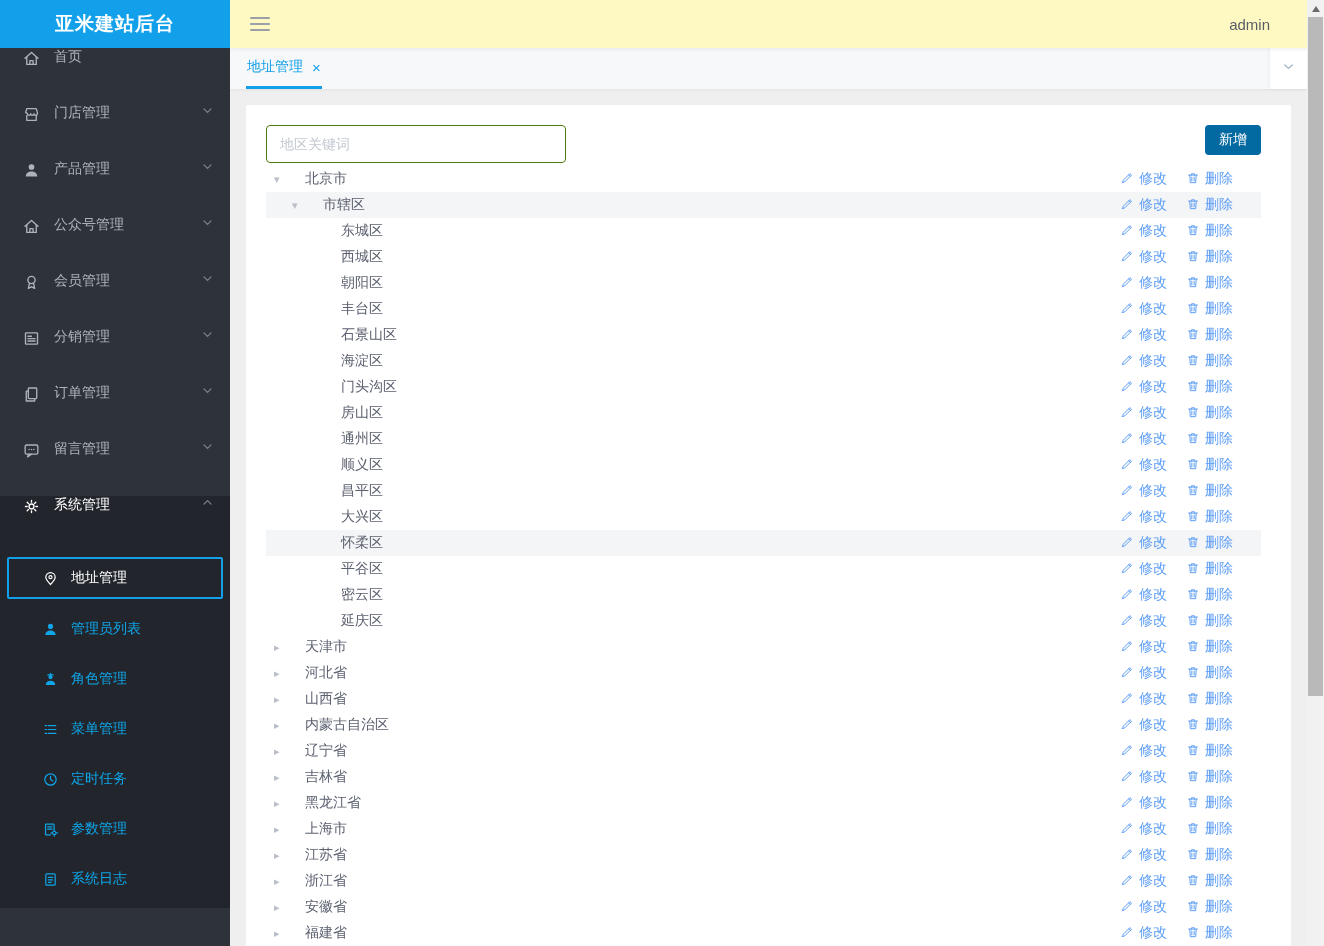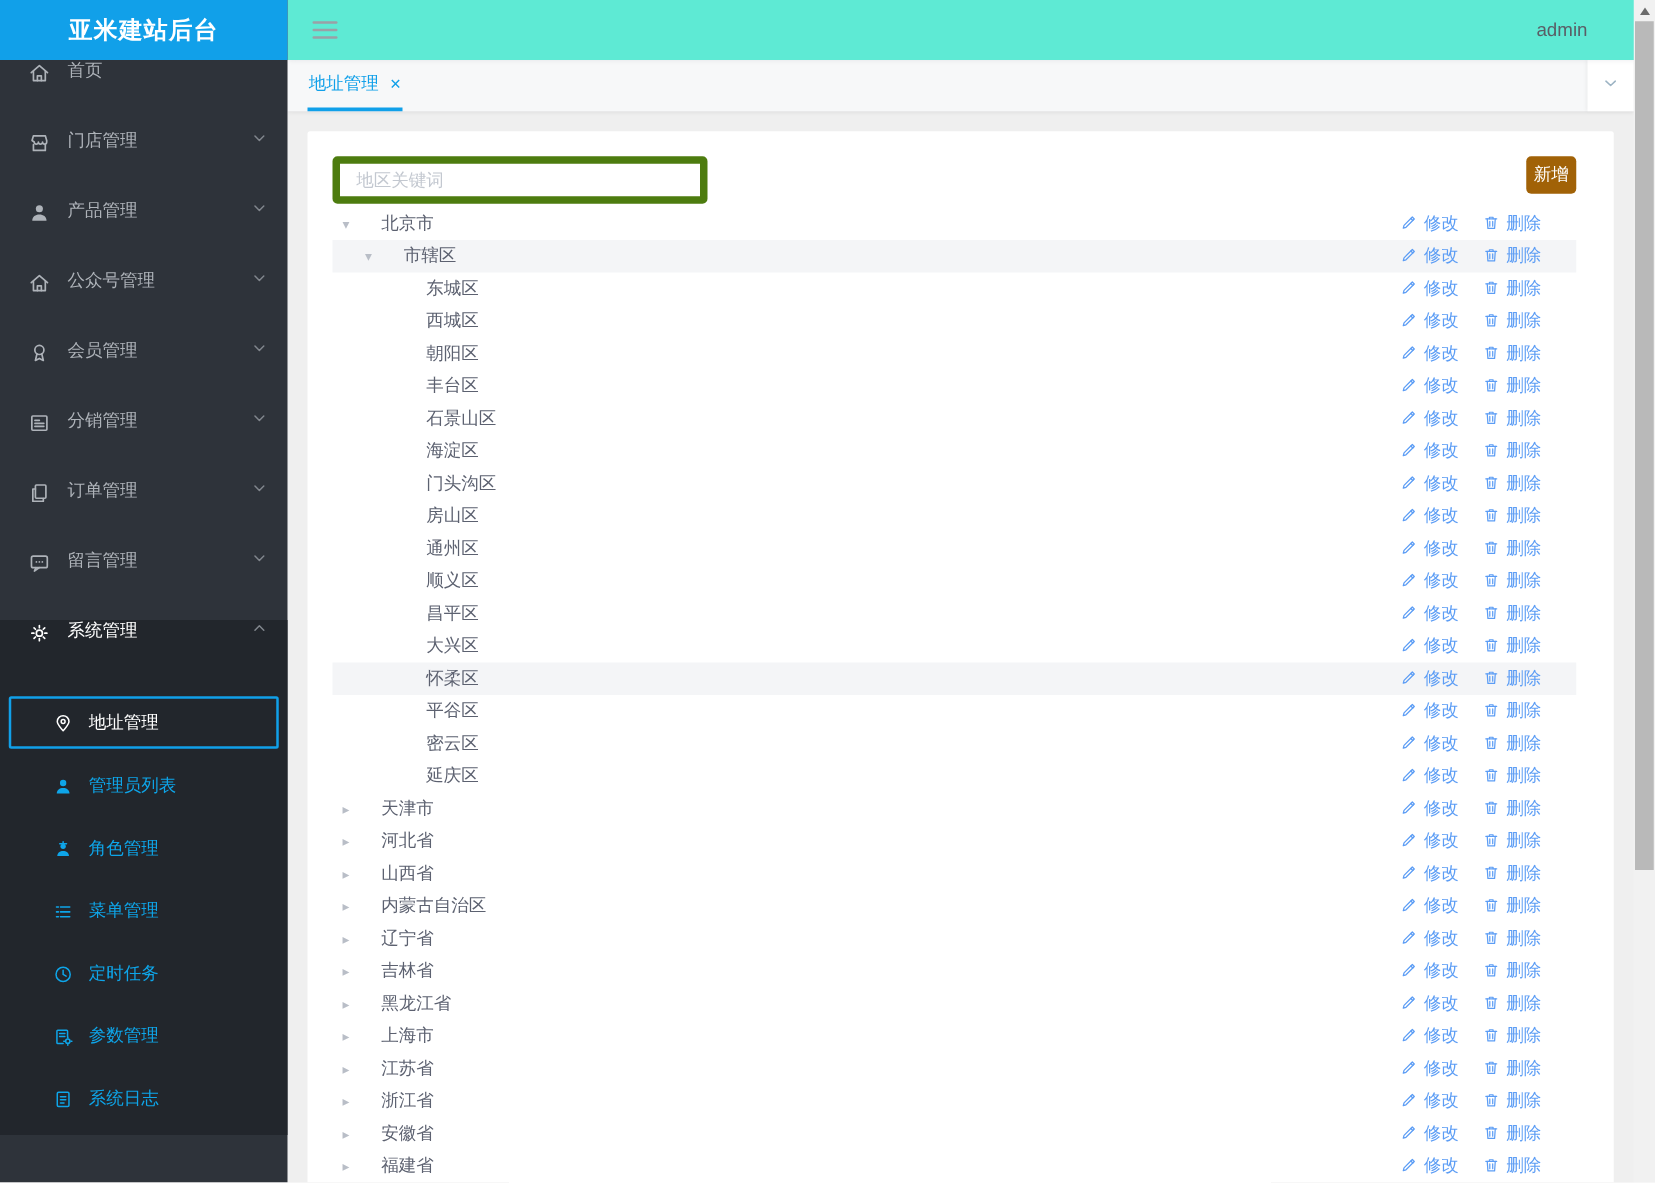--- a/index.html
+++ b/index.html
@@ -23,45 +23,45 @@
   .side-chevron.up svg { transform:rotate(180deg); }
   .side-expanded { background:#22262c; padding-bottom:4px; }
   .side-expanded > .side-item { color:#ffffff; }
   .sub-item { height:50px; display:flex; align-items:center; padding:0 12px 0 42px;
               color:#0ea5e9; font-size:14px; cursor:pointer; }
   .sub-item .icon { width:18px; height:18px; margin-right:11px; display:flex; align-items:center; }
   .sub-item .icon svg { width:17px; height:17px; }
   .sub-item.active { height:42px; margin:5px 7px; padding-left:33px; border:2px solid #11a0e9;
                      border-radius:2px; color:#fff; }
   
-  .header { position:absolute; left:230px; top:0; right:0; height:48px; background:#5eead4;
+  .header { position:absolute; left:230px; top:0; right:0; height:48px; background:#fef9c3;
             box-shadow:0 1px 4px rgba(0,21,41,.08); z-index:3;
             display:flex; align-items:center; justify-content:space-between; padding:0 54px 0 20px; }
   .hamburger { width:20px; display:flex; flex-direction:column; gap:4px; cursor:pointer; }
   .hamburger i { display:block; height:2px; background:#9ba0a6; border-radius:1px; }
   .username { color:#5a5e66; font-size:15px; cursor:pointer; }
   
   .tabbar { position:absolute; left:230px; top:48px; right:17px; height:41px; background:#f7f8f9;
             display:flex; align-items:stretch; z-index:2; box-shadow:0 1px 3px rgba(0,0,0,.06); }
   .tab { margin-left:16px; display:flex; align-items:center; gap:9px; color:#11a0e9; font-size:14px;
          border-bottom:3px solid #11a0e9; padding:0 1px; cursor:pointer; }
   .tab-close { font-size:15px; line-height:1; cursor:pointer; }
   .tab-dropdown { margin-left:auto; width:37px; background:#fff; display:flex; align-items:center;
                   justify-content:center; color:#9db4c4; cursor:pointer; box-shadow:-1px 0 3px rgba(0,0,0,.05); }
   .tab-dropdown svg { width:15px; height:15px; }
   
   .main { position:absolute; left:230px; top:89px; right:17px; bottom:0; background:#efefef; overflow:hidden; }
   .panel { position:absolute; left:16px; right:16px; top:16px; bottom:-8px; background:#fff;
            border-radius:2px; padding:20px 30px 0 20px; }
   .toolbar { display:flex; justify-content:space-between; align-items:flex-start; }
-  .search-input { width:300px; height:38px; border:6px solid #4d7c0f; border-radius:4px;
+  .search-input { width:300px; height:38px; border:1px solid #4d7c0f; border-radius:4px;
                   padding:0 13px; font-size:14px; color:#333; outline:none; background:#fff;
                   font-family:"Liberation Sans","DejaVu Sans",sans-serif; }
   .search-input::placeholder { color:#c3c8d0; }
-  .btn-add { width:40px; height:30px; background:#a16207; color:#fff; border:none; border-radius:4px;
+  .btn-add { width:56px; height:30px; background:#0369a1; color:#fff; border:none; border-radius:4px;
              font-size:14px; cursor:pointer; font-family:"Liberation Sans","DejaVu Sans",sans-serif; }
   
   .tree { margin-top:3px; }
   .tree-row { height:26px; display:flex; align-items:center; justify-content:space-between;
               font-size:14px; color:#5c6170; cursor:default; }
   .tree-row.hl { background:#f4f5f7; }
   .tree-left { display:flex; align-items:center; }
   .caret { width:14px; display:inline-block; color:#b9bec7; font-size:11px; cursor:pointer; }
   .tree-label { margin-left:17px; }
   .tree-actions { display:flex; align-items:center; gap:19px; padding-right:28px; }

